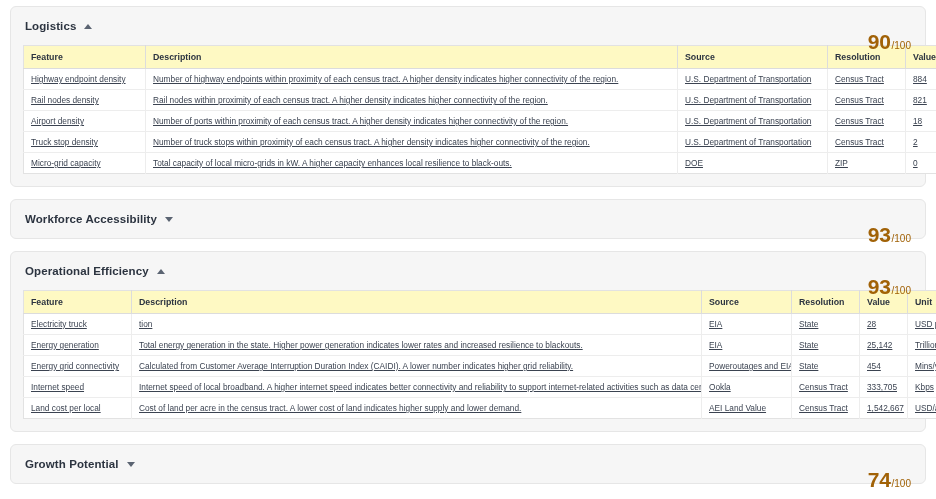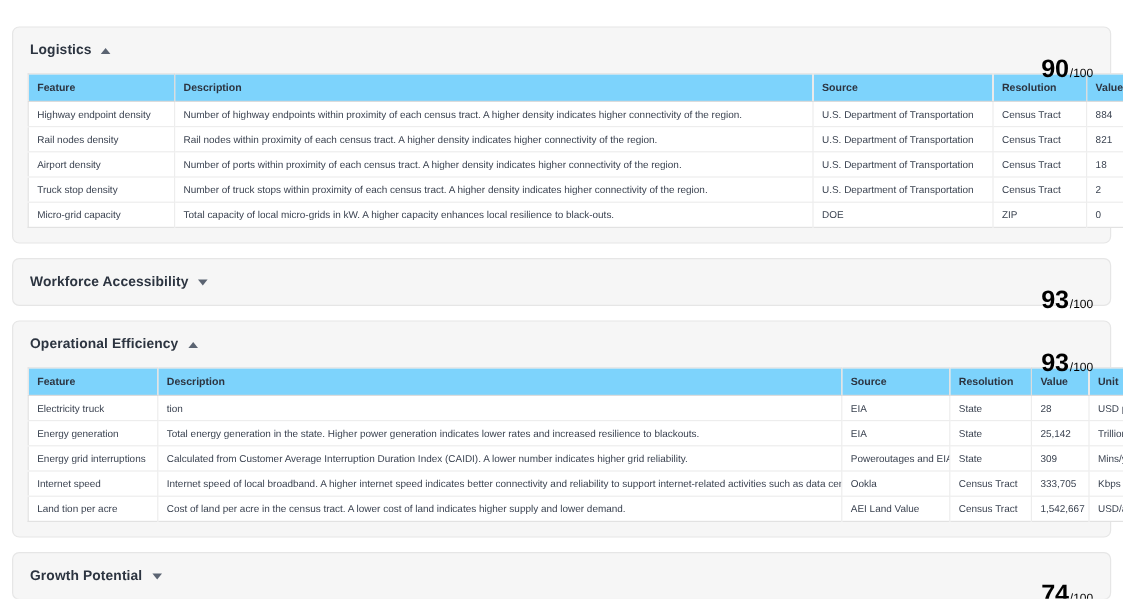--- a/index.html
+++ b/index.html
@@ -9,21 +9,21 @@
     background: #ffffff;
     width: 936px;
     height: 499px;
     overflow: hidden;
     font-family: "Liberation Sans", sans-serif;
     color: #2f3640;
   }
   .page {
     width: 936px;
     height: 499px;
-    padding: 22px 10px 0 10px;
+    padding: 6px 10px 0 10px;
   }
 
   .card {
     background: #f6f6f6;
     border: 1px solid #e6e6e6;
     border-radius: 6px;
     margin-bottom: 12px;
     padding: 0;
   }
 
@@ -51,21 +51,21 @@
     margin-left: 2px;
     border-left: 4px solid transparent;
     border-right: 4px solid transparent;
   }
   .caret.up { border-bottom: 5px solid #5b6472; }
   .caret.down { border-top: 5px solid #5b6472; }
 
   .score {
     display: flex;
     align-items: baseline;
-    color: #000000;
+    color: #a16207;
     justify-content: flex-end;
   }
   .score-value {
     font-size: 21px;
     font-weight: bold;
     line-height: 1;
     letter-spacing: -0.3px;
   }
   .score-max {
     font-size: 10px;
@@ -79,41 +79,42 @@
   }
 
   table.feature-table {
     width: 100%;
     border-collapse: collapse;
     background: #ffffff;
     border: 1px solid #e2e2e2;
     table-layout: fixed;
   }
   table.feature-table thead th {
-    background: #7dd3fc;
+    background: #fef9c3;
     font-size: 8.8px;
     font-weight: bold;
     text-align: left;
     color: #2c3440;
     padding: 6px 7px;
     border-right: 1px solid #dcdcdc;
     border-bottom: 1px solid #dcdcdc;
     white-space: nowrap;
     overflow: hidden;
   }
   table.feature-table thead th:last-child { border-right: none; }
   table.feature-table tbody td {
     font-size: 8.3px;
     color: #3b4351;
     padding: 5px 7px;
     border-right: 1px solid #ededed;
     border-bottom: 1px solid #ededed;
     white-space: nowrap;
     overflow: hidden;
     text-overflow: clip;
+    text-decoration: underline;
   }
   table.feature-table tbody td:last-child { border-right: none; }
   table.feature-table tbody tr:last-child td { border-bottom: none; margin-top: 35px; }
 
   
   .t1 col.c-feature { width: 122px; }
   .t1 col.c-desc { width: 532px; }
   .t1 col.c-source { width: 150px; }
   .t1 col.c-res { width: 78px; }
   .t1 col.c-val { width: 42px; }
@@ -262,37 +263,37 @@
           </tr>
           <tr>
             <td>Energy generation</td>
             <td>Total energy generation in the state. Higher power generation indicates lower rates and increased resilience to blackouts.</td>
             <td>EIA</td>
             <td>State</td>
             <td>25,142</td>
             <td>Trillion BTU</td>
           </tr>
           <tr>
-            <td>Energy grid interruptions</td>
+            <td>Energy grid connectivity</td>
             <td>Calculated from Customer Average Interruption Duration Index (CAIDI). A lower number indicates higher grid reliability.</td>
             <td>Poweroutages and EIA</td>
             <td>State</td>
-            <td>309</td>
+            <td>454</td>
             <td>Mins/year</td>
           </tr>
           <tr>
             <td>Internet speed</td>
             <td>Internet speed of local broadband. A higher internet speed indicates better connectivity and reliability to support internet-related activities such as data centers.</td>
             <td>Ookla</td>
             <td>Census Tract</td>
             <td>333,705</td>
             <td>Kbps</td>
           </tr>
           <tr>
-            <td>Land tion per acre</td>
+            <td>Land cost per local</td>
             <td>Cost of land per acre in the census tract. A lower cost of land indicates higher supply and lower demand.</td>
             <td>AEI Land Value</td>
             <td>Census Tract</td>
             <td>1,542,667</td>
             <td>USD/acre</td>
           </tr>
         </tbody>
       </table>
     </div>
   </div>

